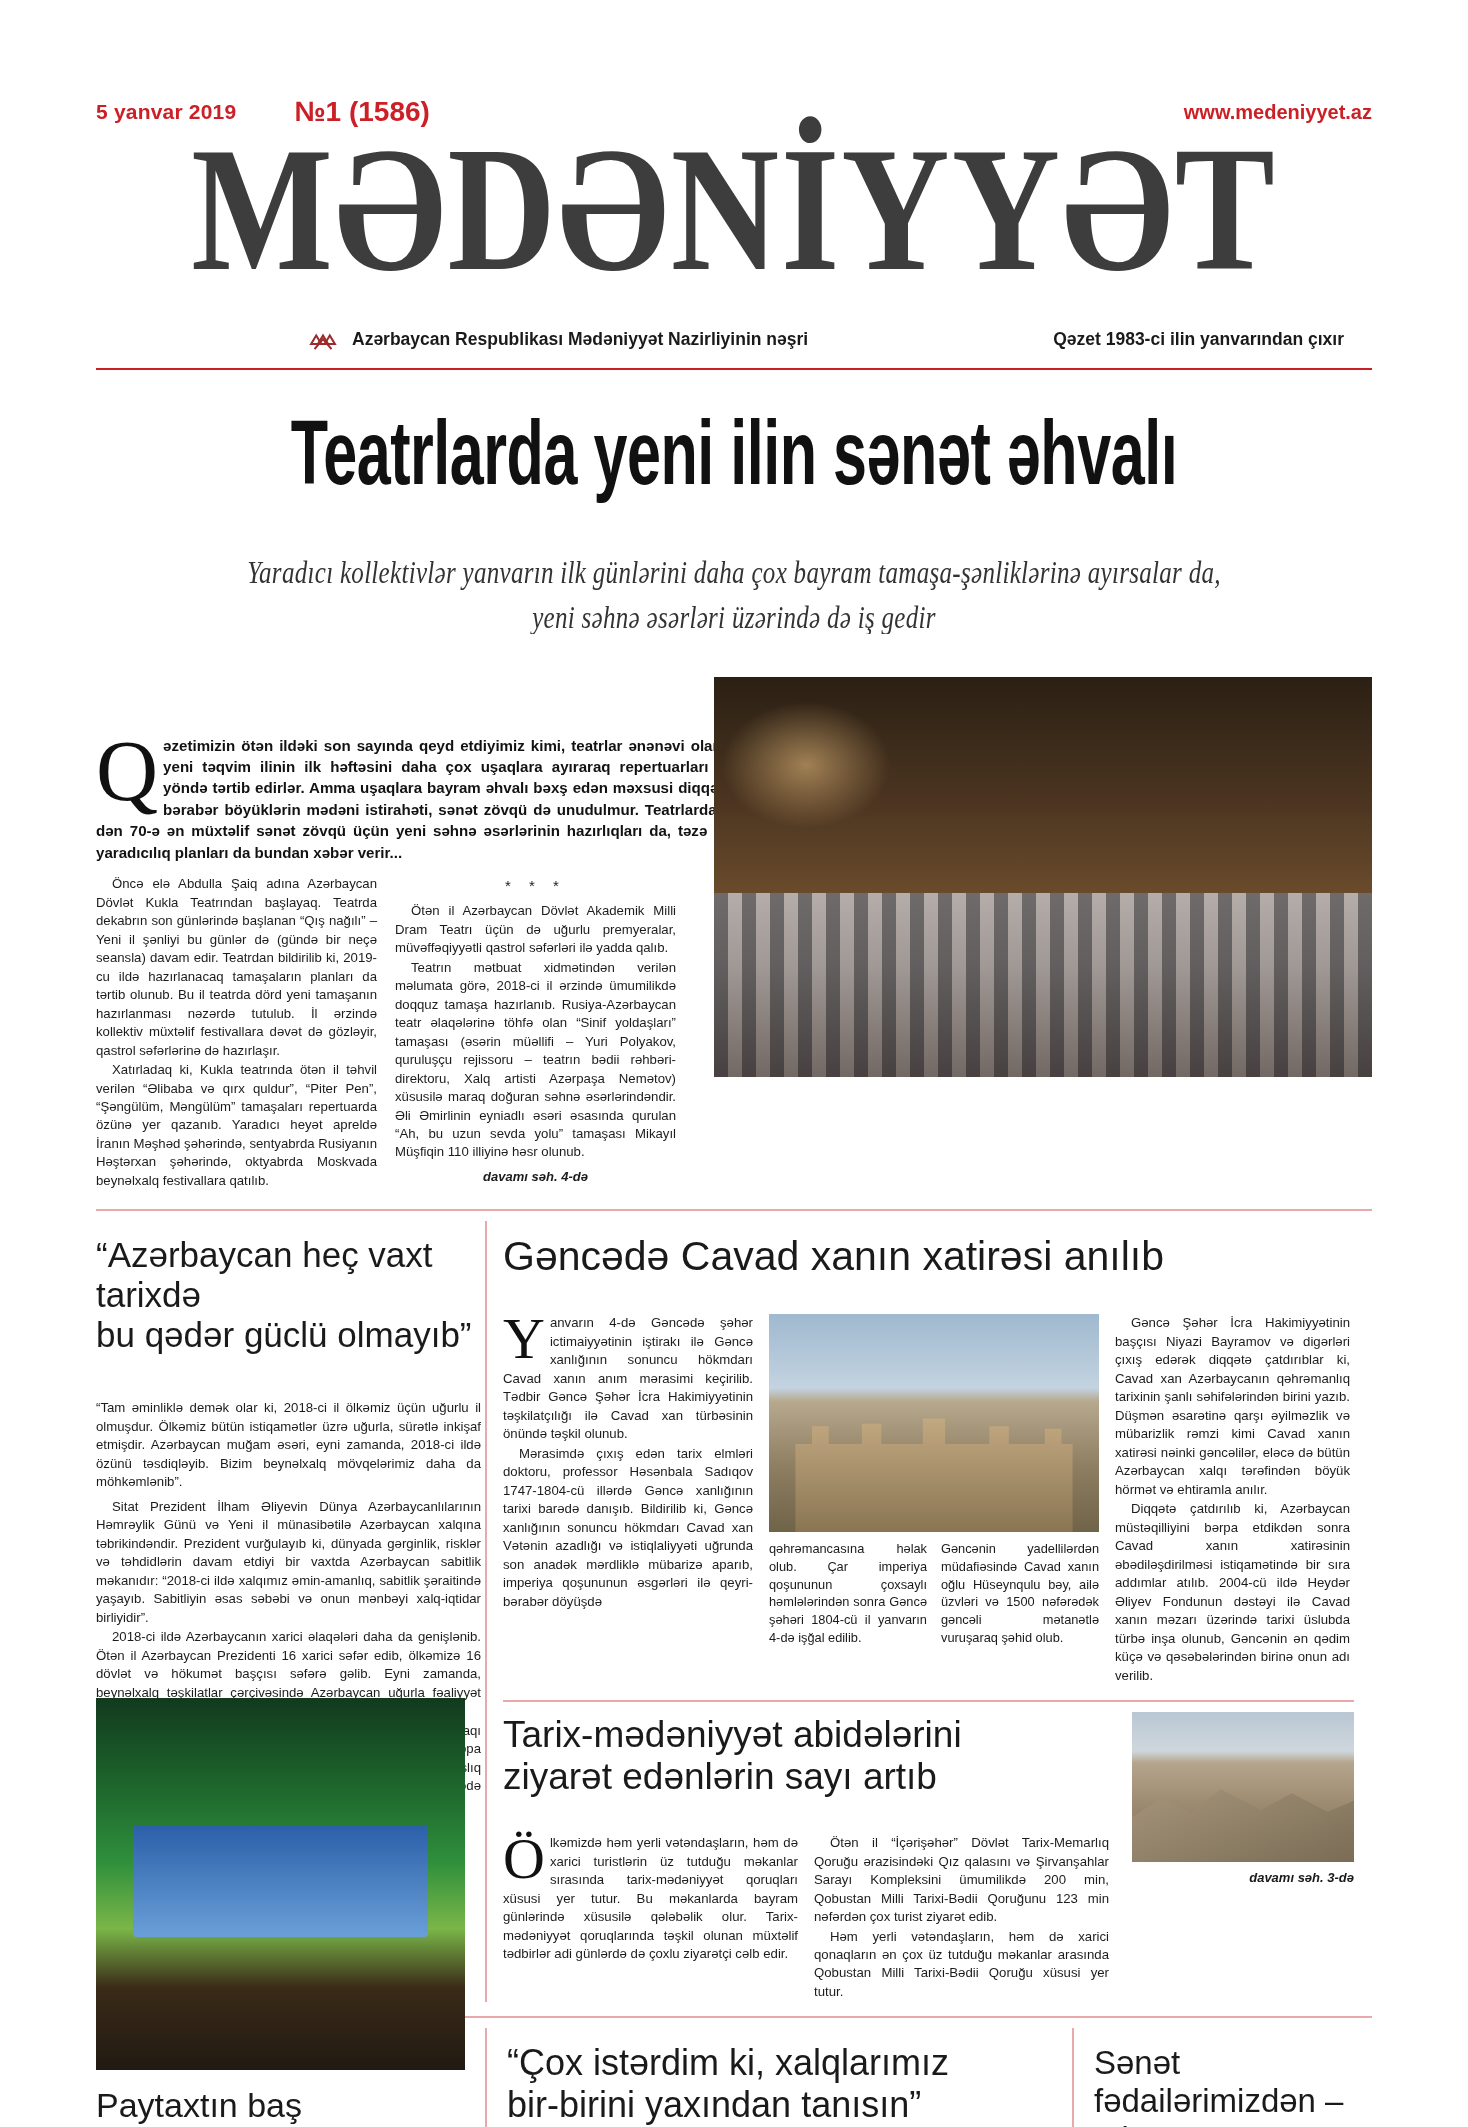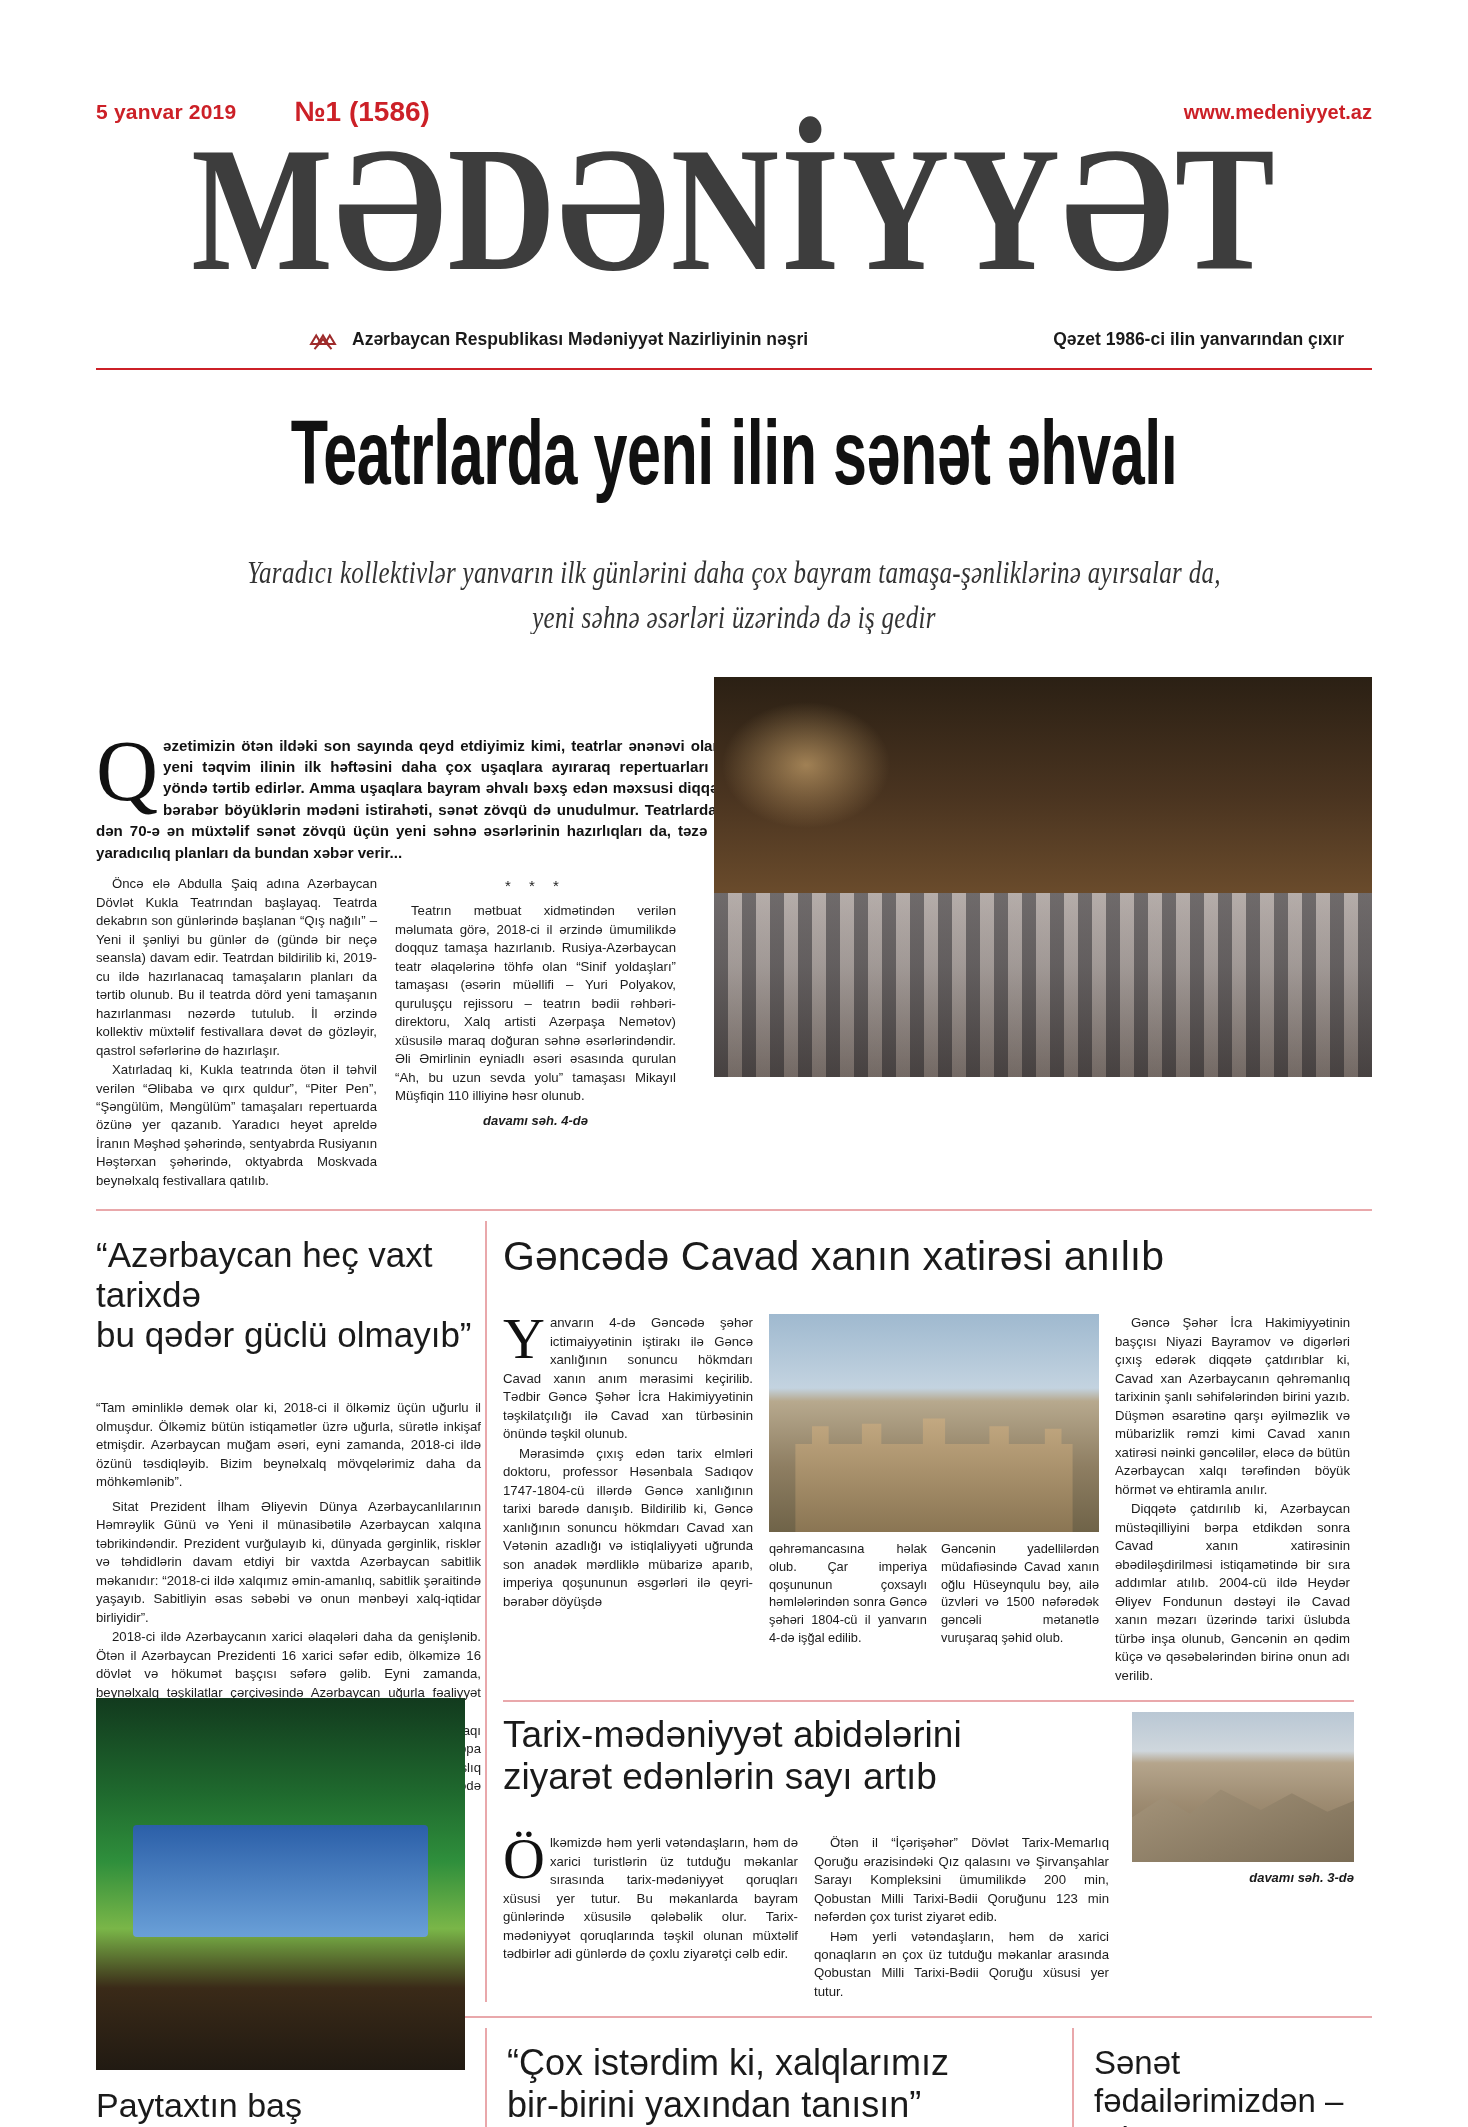--- a/index.html
+++ b/index.html
@@ -197,21 +197,21 @@
   <div class="masthead-sub">
     <svg class="knot" viewBox="0 0 40 40">
       <g fill="none" stroke="#9e2b2b" stroke-width="2.4">
         <path d="M6 26 L12 16 L18 26 Z"></path>
         <path d="M14 26 L20 16 L26 26 Z"></path>
         <path d="M22 26 L28 16 L34 26 Z"></path>
         <path d="M10 32 L20 20 L30 32"></path>
       </g>
     </svg>
     <span>Azərbaycan Respublikası Mədəniyyət Nazirliyinin nəşri</span>
-    <span class="right">Qəzet 1986-ci ilin yanvarından çıxır</span>
+    <span class="right">Qəzet 1983-ci ilin yanvarından çıxır</span>
   </div>
 
   <div class="rule-red"></div>
 
   <div class="main-headline">Teatrlarda yeni ilin sənət əhvalı</div>
 
   <div style="height:34px"></div>
 
   <div class="sub-headline">
     <div>Yaradıcı kollektivlər yanvarın ilk günlərini daha çox bayram tamaşa-şənliklərinə ayırsalar da,</div>
@@ -225,20 +225,21 @@
       <div class="lead">
         <span class="dropcap">Q</span><span>əzetimizin ötən ildəki son sayında qeyd etdiyimiz kimi, teatrlar ənənəvi olaraq yeni təqvim ilinin ilk həftəsini daha çox uşaqlara ayıraraq repertuarları bu yöndə tərtib edirlər. Amma uşaqlara bayram əhvalı bəxş edən məxsusi diqqətlə bərabər böyüklərin mədəni istirahəti, sənət zövqü də unudulmur. Teatrlarda 7-dən 70-ə ən müxtəlif sənət zövqü üçün yeni səhnə əsərlərinin hazırlıqları da, təzə ilin yaradıcılıq planları da bundan xəbər verir...</span>
       </div>
       <div class="topcols">
         <div class="col col-a">
           <p>Öncə elə Abdulla Şaiq adına Azərbaycan Dövlət Kukla Teatrından başlayaq. Teatrda dekabrın son günlərində başlanan “Qış nağılı” – Yeni il şənliyi bu günlər də (gündə bir neçə seansla) davam edir. Teatrdan bildirilib ki, 2019-cu ildə hazırlanacaq tamaşaların planları da tərtib olunub. Bu il teatrda dörd yeni tamaşanın hazırlanması nəzərdə tutulub. İl ərzində kollektiv müxtəlif festivallara dəvət də gözləyir, qastrol səfərlərinə də hazırlaşır.</p>
           <p>Xatırladaq ki, Kukla teatrında ötən il təhvil verilən “Əlibaba və qırx quldur”, “Piter Pen”, “Şəngülüm, Məngülüm” tamaşaları  repertuarda özünə yer qazanıb. Yaradıcı heyət apreldə İranın Məşhəd şəhərində, sentyabrda Rusiyanın Həştərxan şəhərində, oktyabrda Moskvada beynəlxalq festivallara qatılıb.</p>
         </div>
         <div class="col col-b">
           <div class="stars">* * *</div>
+          <p>Ötən il Azərbaycan Dövlət Akademik Milli Dram Teatrı üçün də uğurlu premyeralar, müvəffəqiyyətli qastrol səfərləri ilə yadda qalıb.</p>
           <p>Teatrın mətbuat xidmətindən verilən məlumata görə, 2018-ci il ərzində ümumilikdə doqquz tamaşa hazırlanıb. Rusiya-Azərbaycan teatr əlaqələrinə töhfə olan “Sinif yoldaşları” tamaşası (əsərin müəllifi – Yuri Polyakov, quruluşçu rejissoru – teatrın bədii rəhbəri-direktoru, Xalq artisti Azərpaşa Nemətov) xüsusilə maraq doğuran səhnə əsərlərindəndir. Əli Əmirlinin eyniadlı əsəri əsasında qurulan “Ah, bu uzun sevda yolu” tamaşası Mikayıl Müşfiqin 110 illiyinə həsr olunub.</p>
           <div class="cont">davamı səh. 4-də</div>
         </div>
       </div>
     </div>
     <div class="photo photo-main imgph ph-theatre"></div>
   </div>
 
   <div class="rule-pink" style="margin-top:18px;"></div>
 

